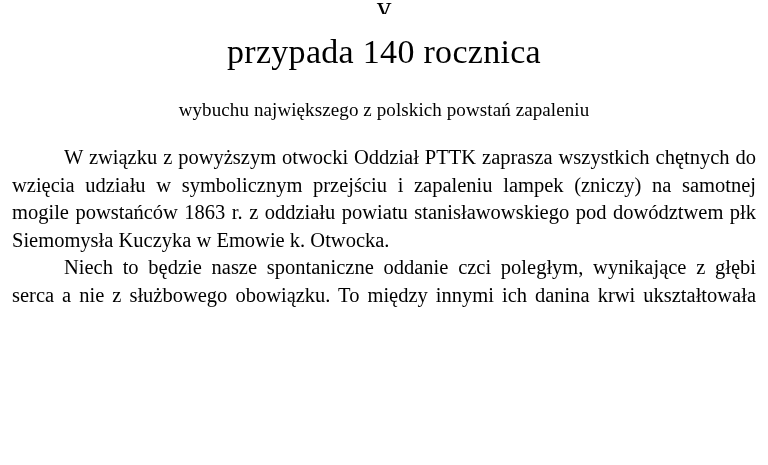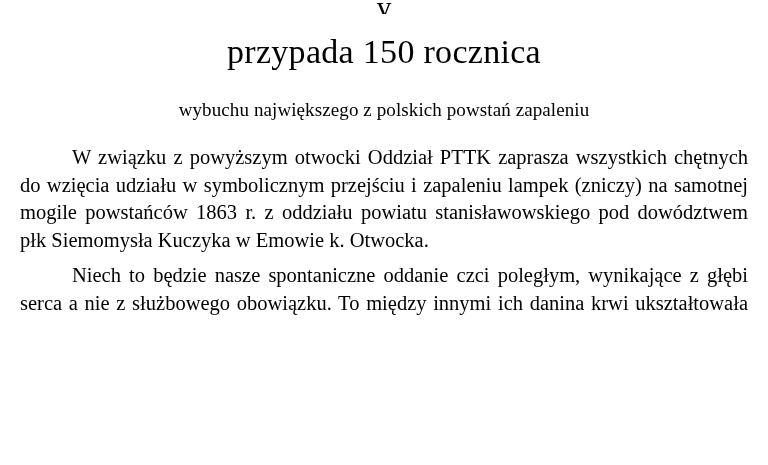--- a/index.html
+++ b/index.html
@@ -54,39 +54,39 @@
   }
   .body-text {
     margin-top: 22px;
     font-size: 20.5px;
     line-height: 27.5px;
     text-align: justify;
     text-justify: inter-word;
     padding: 0 4px;
   }
   .body-text p {
-    margin: 8px;
+    margin: 0;
     text-indent: 52px;
   }
   .body-text p + p {
     margin-top: 0;
   }
   .last-para {
     max-height: 54px;
     overflow: hidden;
   }
 </style>
 </head>
 <body>
 
 <div class="page">
 
   <div class="clipped-top">y</div>
 
-  <div class="headline-1">przypada 150 rocznica</div>
+  <div class="headline-1">przypada 140 rocznica</div>
 
   <div class="headline-2">wybuchu największego z polskich powstań zapaleniu</div>
 
 
   <div class="body-text">
     <p>W związku z powyższym otwocki Oddział PTTK zaprasza wszystkich chętnych do wzięcia udziału w symbolicznym przejściu i zapaleniu lampek (zniczy) na samotnej mogile powstańców 1863 r. z oddziału powiatu stanisławowskiego pod dowództwem płk Siemomysła Kuczyka w Emowie k. Otwocka.</p>
     <p class="last-para">Niech to będzie nasze spontaniczne oddanie czci poległym, wynikające z głębi serca a nie z służbowego obowiązku. To między innymi ich danina krwi ukształtowała współczesny naród polski. To z doświadczeń 1863 r. czerpały</p>
   </div>
 
 </div>

